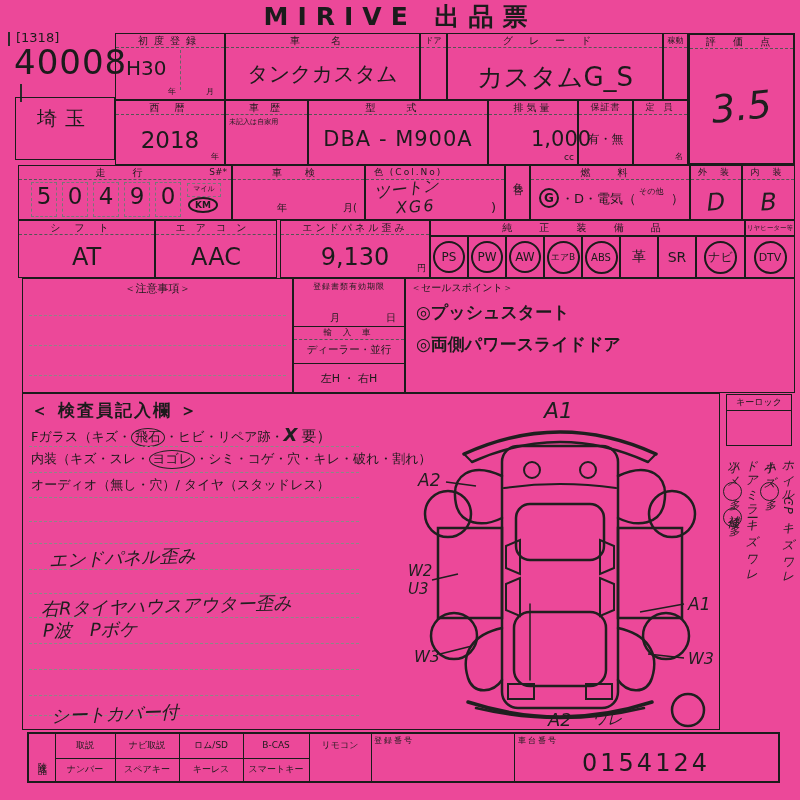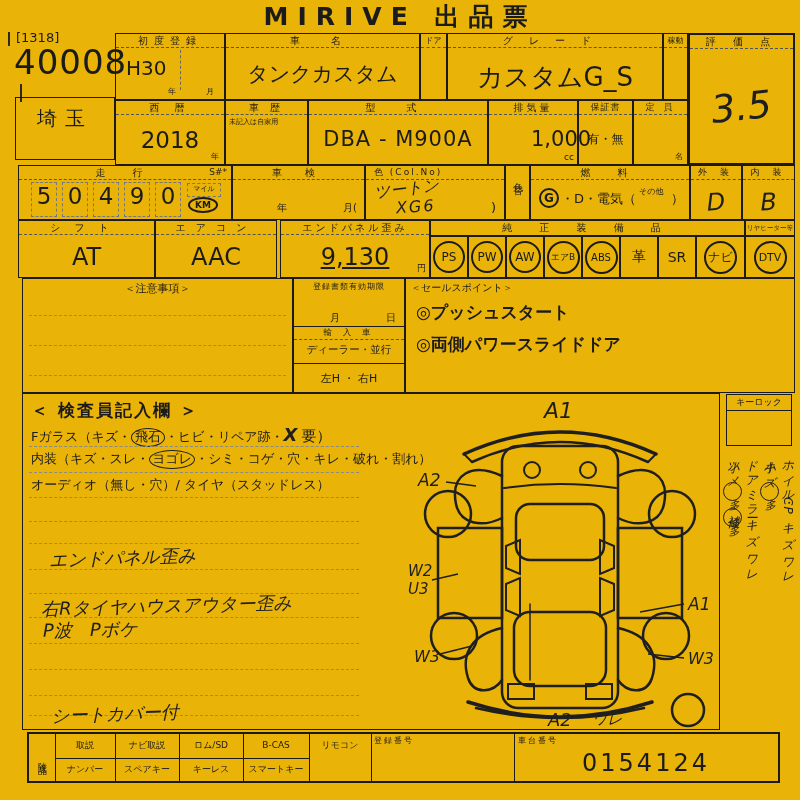--- a/index.html
+++ b/index.html
@@ -1,16 +1,16 @@
 <!DOCTYPE html>
 <html><head>
 <meta charset="utf-8">
 <style>
   html,body{margin:0;padding:0;background:#e8e8e4;}
-  #page{position:relative;width:800px;height:800px;background:#eab308;color:#1b1b1b;
+  #page{position:relative;width:800px;height:800px;background:#ec4899;color:#1b1b1b;
         font-family:"DejaVu Sans","Liberation Sans",sans-serif;overflow:hidden;}
   .abs{position:absolute;}
   .cell{position:absolute;border:1px solid #1b1b1b;box-sizing:border-box;}
   .b2{border-width:2px;}
   .hdr{font-size:10px;letter-spacing:6px;text-align:center;border-bottom:1px dashed #555;
        height:14px;line-height:13px;box-sizing:border-box;white-space:nowrap;overflow:hidden;}
   .val{text-align:center;}
   .tiny{font-size:8px;letter-spacing:1px;}
   .hand{font-style:italic;color:#1f1f1f;}
   .dashline{position:absolute;border-top:1.5px dashed #8a8a86;height:0;}
@@ -135,21 +135,21 @@
   <div class="cell" style="left:18px;top:220px;width:137px;height:58px;">
     <div class="hdr" style="letter-spacing:14px;">シフト</div>
     <div class="val" style="font-size:24px;margin-top:8px;">AT</div>
   </div>
   <div class="cell" style="left:155px;top:220px;width:122px;height:58px;">
     <div class="hdr" style="letter-spacing:10px;">エアコン</div>
     <div class="val" style="font-size:24px;margin-top:8px;">AAC</div>
   </div>
   <div class="cell" style="left:280px;top:220px;width:150px;height:58px;">
     <div class="hdr" style="letter-spacing:3px;">エンドパネル歪み</div>
-    <div class="val" style="font-size:24px;margin-top:8px;text-decoration:underline;">9,130</div>
+    <div class="val" style="font-size:24px;margin-top:8px;">9,130</div>
     <div class="abs" style="right:3px;bottom:2px;font-size:9px;">円</div>
   </div>
   <div class="cell" style="left:430px;top:220px;width:315px;height:16px;">
     <div style="font-size:10px;letter-spacing:12px;text-align:center;line-height:14px;">純 正 装 備 品</div>
   </div>
   <div class="cell" style="left:745px;top:220px;width:50px;height:16px;">
     <div style="font-size:6.5px;text-align:center;line-height:14px;white-space:nowrap;overflow:hidden;">リヤヒーター等</div>
   </div>
   <div class="eq" style="left:430px;width:38px;">
       <span class="circle" style="width:32px;height:32px;font-size:12px;">PS</span>

